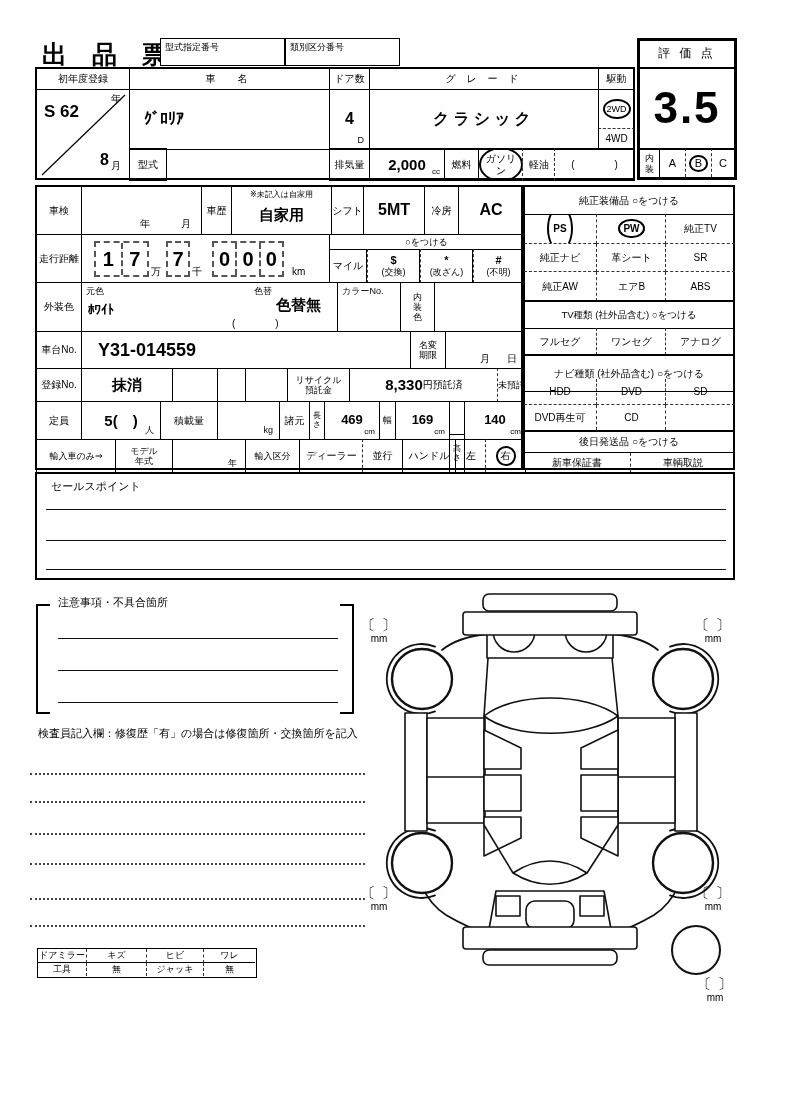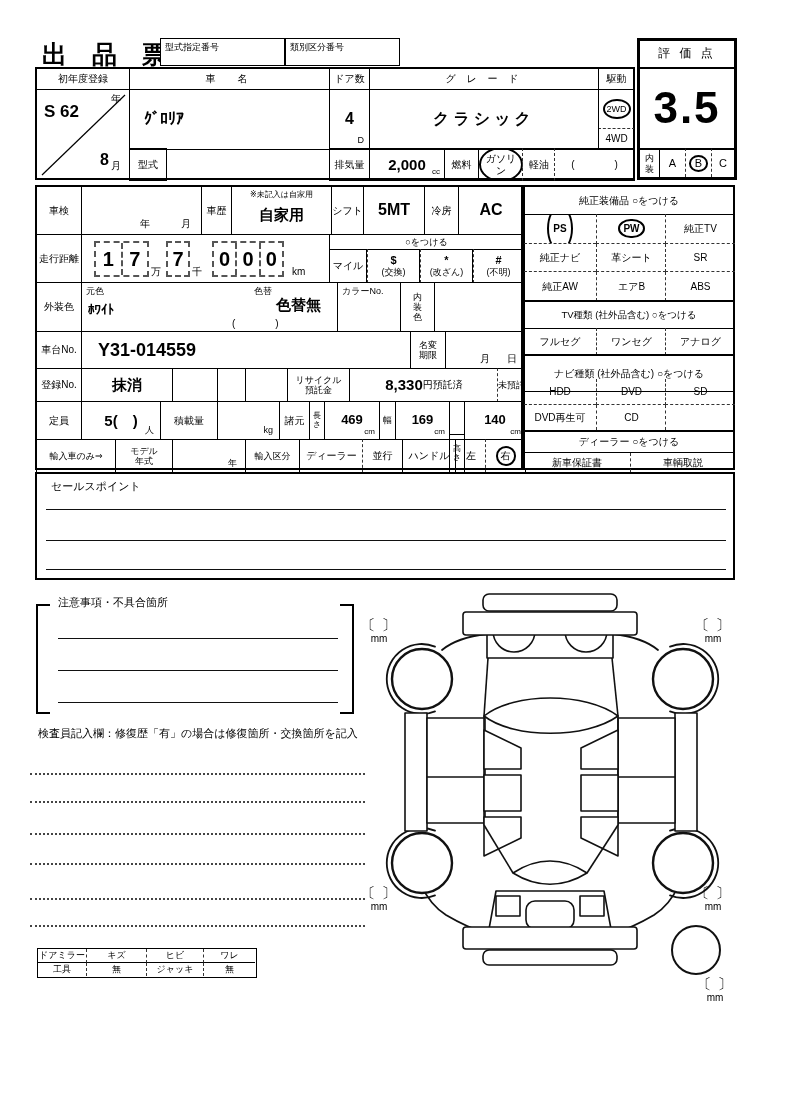--- a/index.html
+++ b/index.html
@@ -252,21 +252,21 @@
     <div class="c" style="left:140px;top:141px;width:70px;height:27px;border:none;border-left:1px dashed #333;">アナログ</div>
 
     <div class="c" style="left:-1px;top:167px;width:210px;height:38px;border-top-width:2px;font-size:10px;">ナビ種類 (社外品含む) ○をつける</div>
     <div class="c" style="left:-1px;top:192px;width:72px;height:26px;border:none;border-bottom:1px dashed #333;">HDD</div>
     <div class="c" style="left:71px;top:192px;width:70px;height:26px;border:none;border-left:1px dashed #333;border-bottom:1px dashed #333;">DVD</div>
     <div class="c" style="left:140px;top:192px;width:70px;height:26px;border:none;border-left:1px dashed #333;border-bottom:1px dashed #333;">SD</div>
     <div class="c" style="left:-1px;top:218px;width:72px;height:25px;border:none;">DVD再生可</div>
     <div class="c" style="left:71px;top:218px;width:70px;height:25px;border:none;border-left:1px dashed #333;">CD</div>
     <div class="c" style="left:140px;top:218px;width:70px;height:25px;border:none;border-left:1px dashed #333;"></div>
 
-    <div class="c" style="left:-1px;top:243px;width:210px;height:23px;border-top-width:2px;font-size:10px;">ディーラー ○をつける</div>
+    <div class="c" style="left:-1px;top:243px;width:210px;height:23px;border-top-width:2px;font-size:10px;">後日発送品 ○をつける</div>
     <div class="c" style="left:-1px;top:266px;width:106px;height:19px;border:none;">新車保証書</div>
     <div class="c" style="left:105px;top:266px;width:105px;height:19px;border:none;border-left:1px dashed #333;">車輌取説</div>
   </div>
 
   <div class="blk" style="left:35px;top:472px;width:700px;height:108px;">
     <div class="ab f11" style="left:14px;top:5px;">セールスポイント</div>
     <div class="line" style="left:9px;top:35px;width:680px;"></div>
     <div class="line" style="left:9px;top:66px;width:680px;"></div>
     <div class="line" style="left:9px;top:95px;width:680px;"></div>
   </div>

